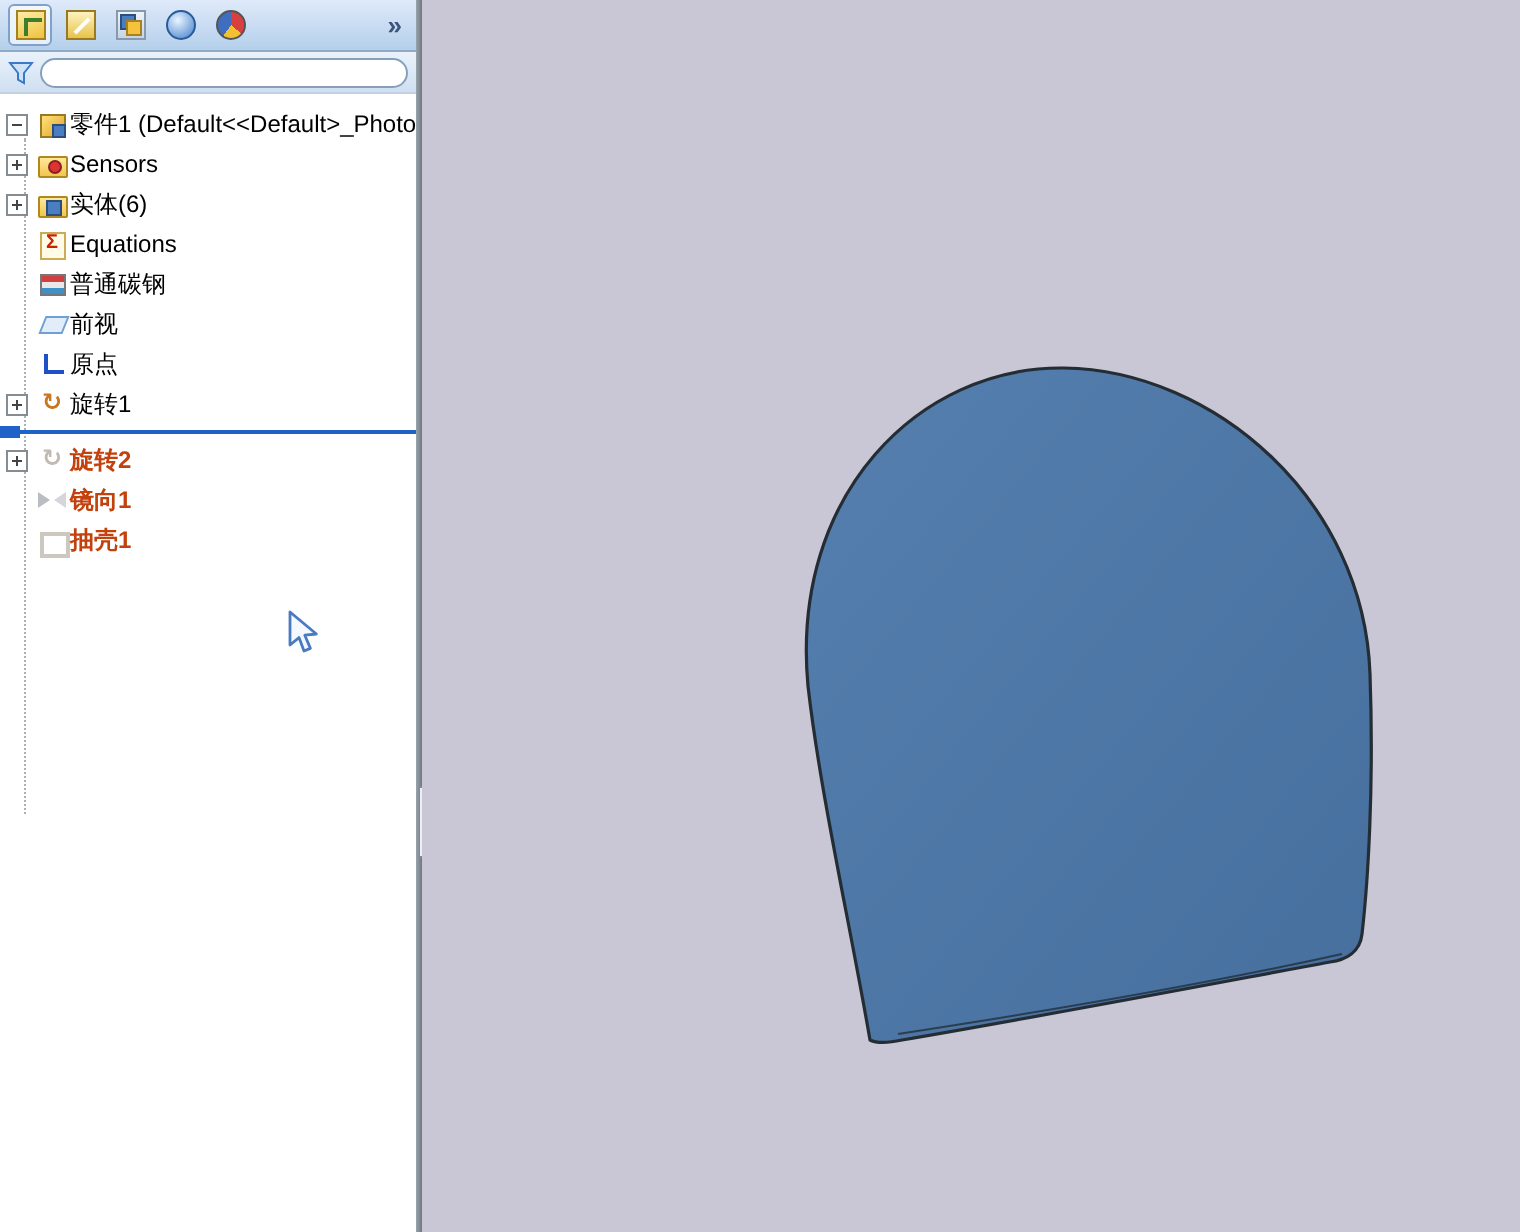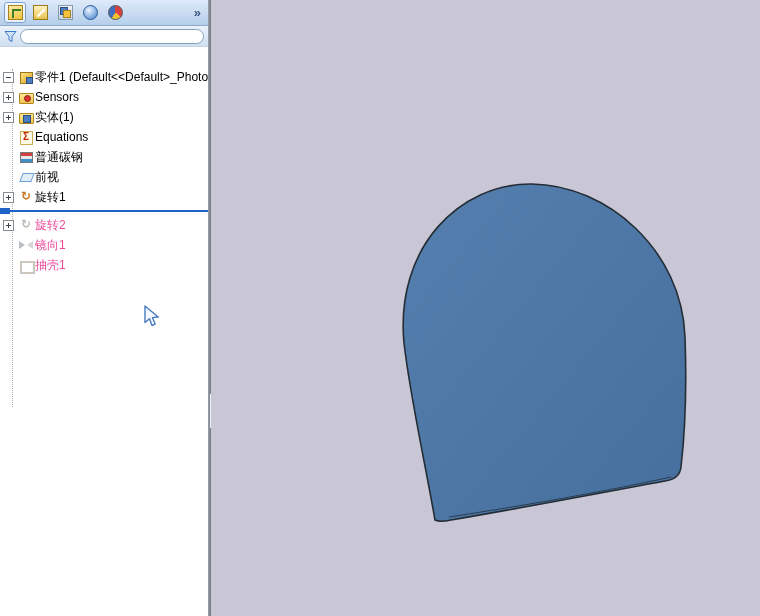--- a/index.html
+++ b/index.html
@@ -32,25 +32,25 @@
   .tg-display { border-radius:50%; border:1px solid #555;
                 background:conic-gradient(#d84040 0 130deg, #f2c030 130deg 215deg, #3f6ec0 215deg 360deg); }
   .chevron { margin-left:auto; font-size:13px; font-weight:bold; color:#3a567e; padding:0 3px; cursor:default; }
 
   .filterbar { height:21px; background:linear-gradient(#eaf2fb,#cfe0f1); border-bottom:1px solid #c2d2e4;
                display:flex; align-items:center; padding:0 4px; gap:3px; }
   .filter-input { flex:1; height:15px; background:#fff; border:1px solid #86a0bc; border-radius:8px;
                   font-size:10px; padding:0 6px; color:#333; outline:none; }
 
   
-  .tree { position:relative; padding-top:20px; font-size:12px; color:#000; }
+  .tree { position:relative; padding-top:5px; font-size:12px; color:#000; }
   .tree-guide { position:absolute; left:12px; top:22px; height:338px; border-left:1px dotted #b0b0b0; }
   .row { display:flex; align-items:center; height:20px; padding-left:3px; white-space:nowrap; overflow:hidden; cursor:default; }
   .row .label { margin-left:1px; }
-  .row.rolled .label { color:#ec4899; }
+  .row.rolled .label { color:#c2410c;font-weight:bold; }
   .row.rolled .ti { filter:grayscale(.85) opacity(.55); }
 
   .expander, .expander-spacer { width:11px; height:11px; flex:0 0 11px; margin-right:4px; position:relative; }
   .expander { border:1px solid #848c94; background:#fff; }
   .expander::before { content:""; position:absolute; left:2px; top:4px; width:5px; height:1px; background:#444; }
   .expander.plus::after { content:""; position:absolute; left:4px; top:2px; width:1px; height:5px; background:#444; }
 
   .ti { position:relative; width:16px; height:16px; flex:0 0 16px; display:inline-block; }
   .ti-part::before { content:""; position:absolute; left:2px; top:3px; width:11px; height:10px;
                      background:linear-gradient(135deg,#ffe27a,#dfa329); border:1px solid #9a7a20; }
@@ -150,36 +150,41 @@
 
       <div>
           <div class="row">
             <span class="expander plus"></span>
             <span class="ti ti-sensors"></span>
             <span class="label">Sensors</span>
           </div>
           <div class="row">
             <span class="expander plus"></span>
             <span class="ti ti-solid-bodies"></span>
-            <span class="label">实体(1)</span>
+            <span class="label">实体(6)</span>
           </div>
           <div class="row">
             <span class="expander-spacer"></span>
             <span class="ti ti-equations"></span>
             <span class="label">Equations</span>
           </div>
           <div class="row">
             <span class="expander-spacer"></span>
             <span class="ti ti-material"></span>
             <span class="label">普通碳钢</span>
           </div>
           <div class="row">
             <span class="expander-spacer"></span>
             <span class="ti ti-plane"></span>
             <span class="label">前视</span>
+          </div>
+          <div class="row">
+            <span class="expander-spacer"></span>
+            <span class="ti ti-origin"></span>
+            <span class="label">原点</span>
           </div>
           <div class="row">
             <span class="expander plus"></span>
             <span class="ti ti-revolve"></span>
             <span class="label">旋转1</span>
           </div>
           <div class="rollback-bar"></div>
           <div class="row rolled">
             <span class="expander plus"></span>
             <span class="ti ti-revolve"></span>

